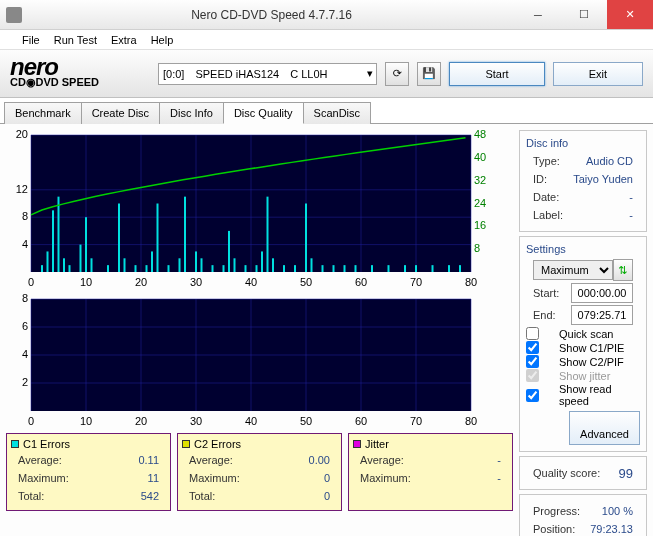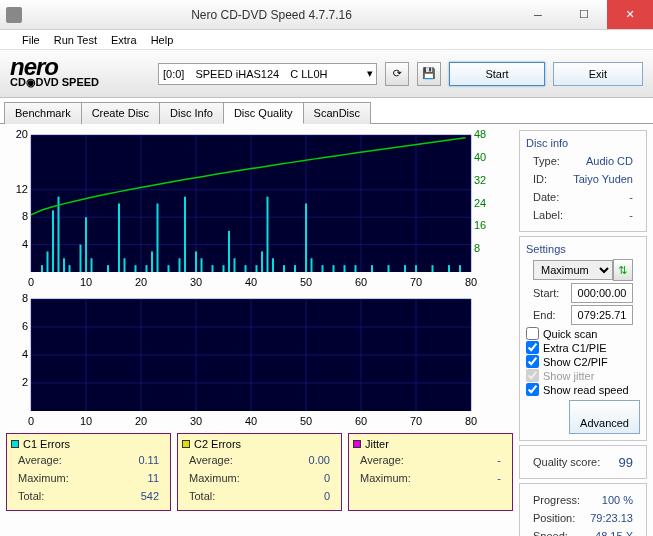--- a/index.html
+++ b/index.html
@@ -29,21 +29,21 @@
 .chartsvg{display:block}
 .rightcol{width:128px;display:flex;flex-direction:column;gap:4px}
 .group{border:1px solid #c8c8c8;padding:6px;background:#fdfdfd}
 .group-title{color:#2a4a8a;margin-bottom:4px}
 .row{display:flex;justify-content:space-between;align-items:center;margin:2px 7px;min-height:16px}
 .row .k{color:#333}
 .row .v{color:#2a4a8a}
 .row .v.num{color:#2a4a8a;text-align:right}
 select,input[type=text]{border:1px solid #a0a0a0;height:20px;padding:0 3px;font-size:11px}
 input[type=text]{width:62px;text-align:center}
-.chk{display:flex;align-items:center;gap:4px;margin:1px 0}
+.chk{display:flex;align-items:center;gap:20px;margin:1px 0}
 .chk input{margin:0}
 .chk.dis{color:#999}
 .stats{display:flex;gap:6px}
 .statbox{flex:1;border:1px solid #701a75;padding:4px;background:#fef9c3}
 .stat-hdr{display:flex;align-items:center;gap:4px;margin-bottom:2px}
 .sq{width:8px;height:8px;border:1px solid #333}
 </style>
 </head>
 <body>
 
@@ -301,21 +301,21 @@
       <div class="row">
           <span class="k">End:</span>
           <input type="text" value="079:25.71" style="">
         </div>
       <label class="chk">
           <input type="checkbox" style="">
           <span>Quick scan</span>
         </label>
       <label class="chk">
           <input type="checkbox" checked="" style="">
-          <span>Extra C1/PIE</span>
+          <span>Show C1/PIE</span>
         </label>
       <label class="chk">
           <input type="checkbox" checked="" style="">
           <span>Show C2/PIF</span>
         </label>
       <label class="chk dis">
           <input type="checkbox" checked="" disabled="" style="">
           <span>Show jitter</span>
         </label>
       <label class="chk">

